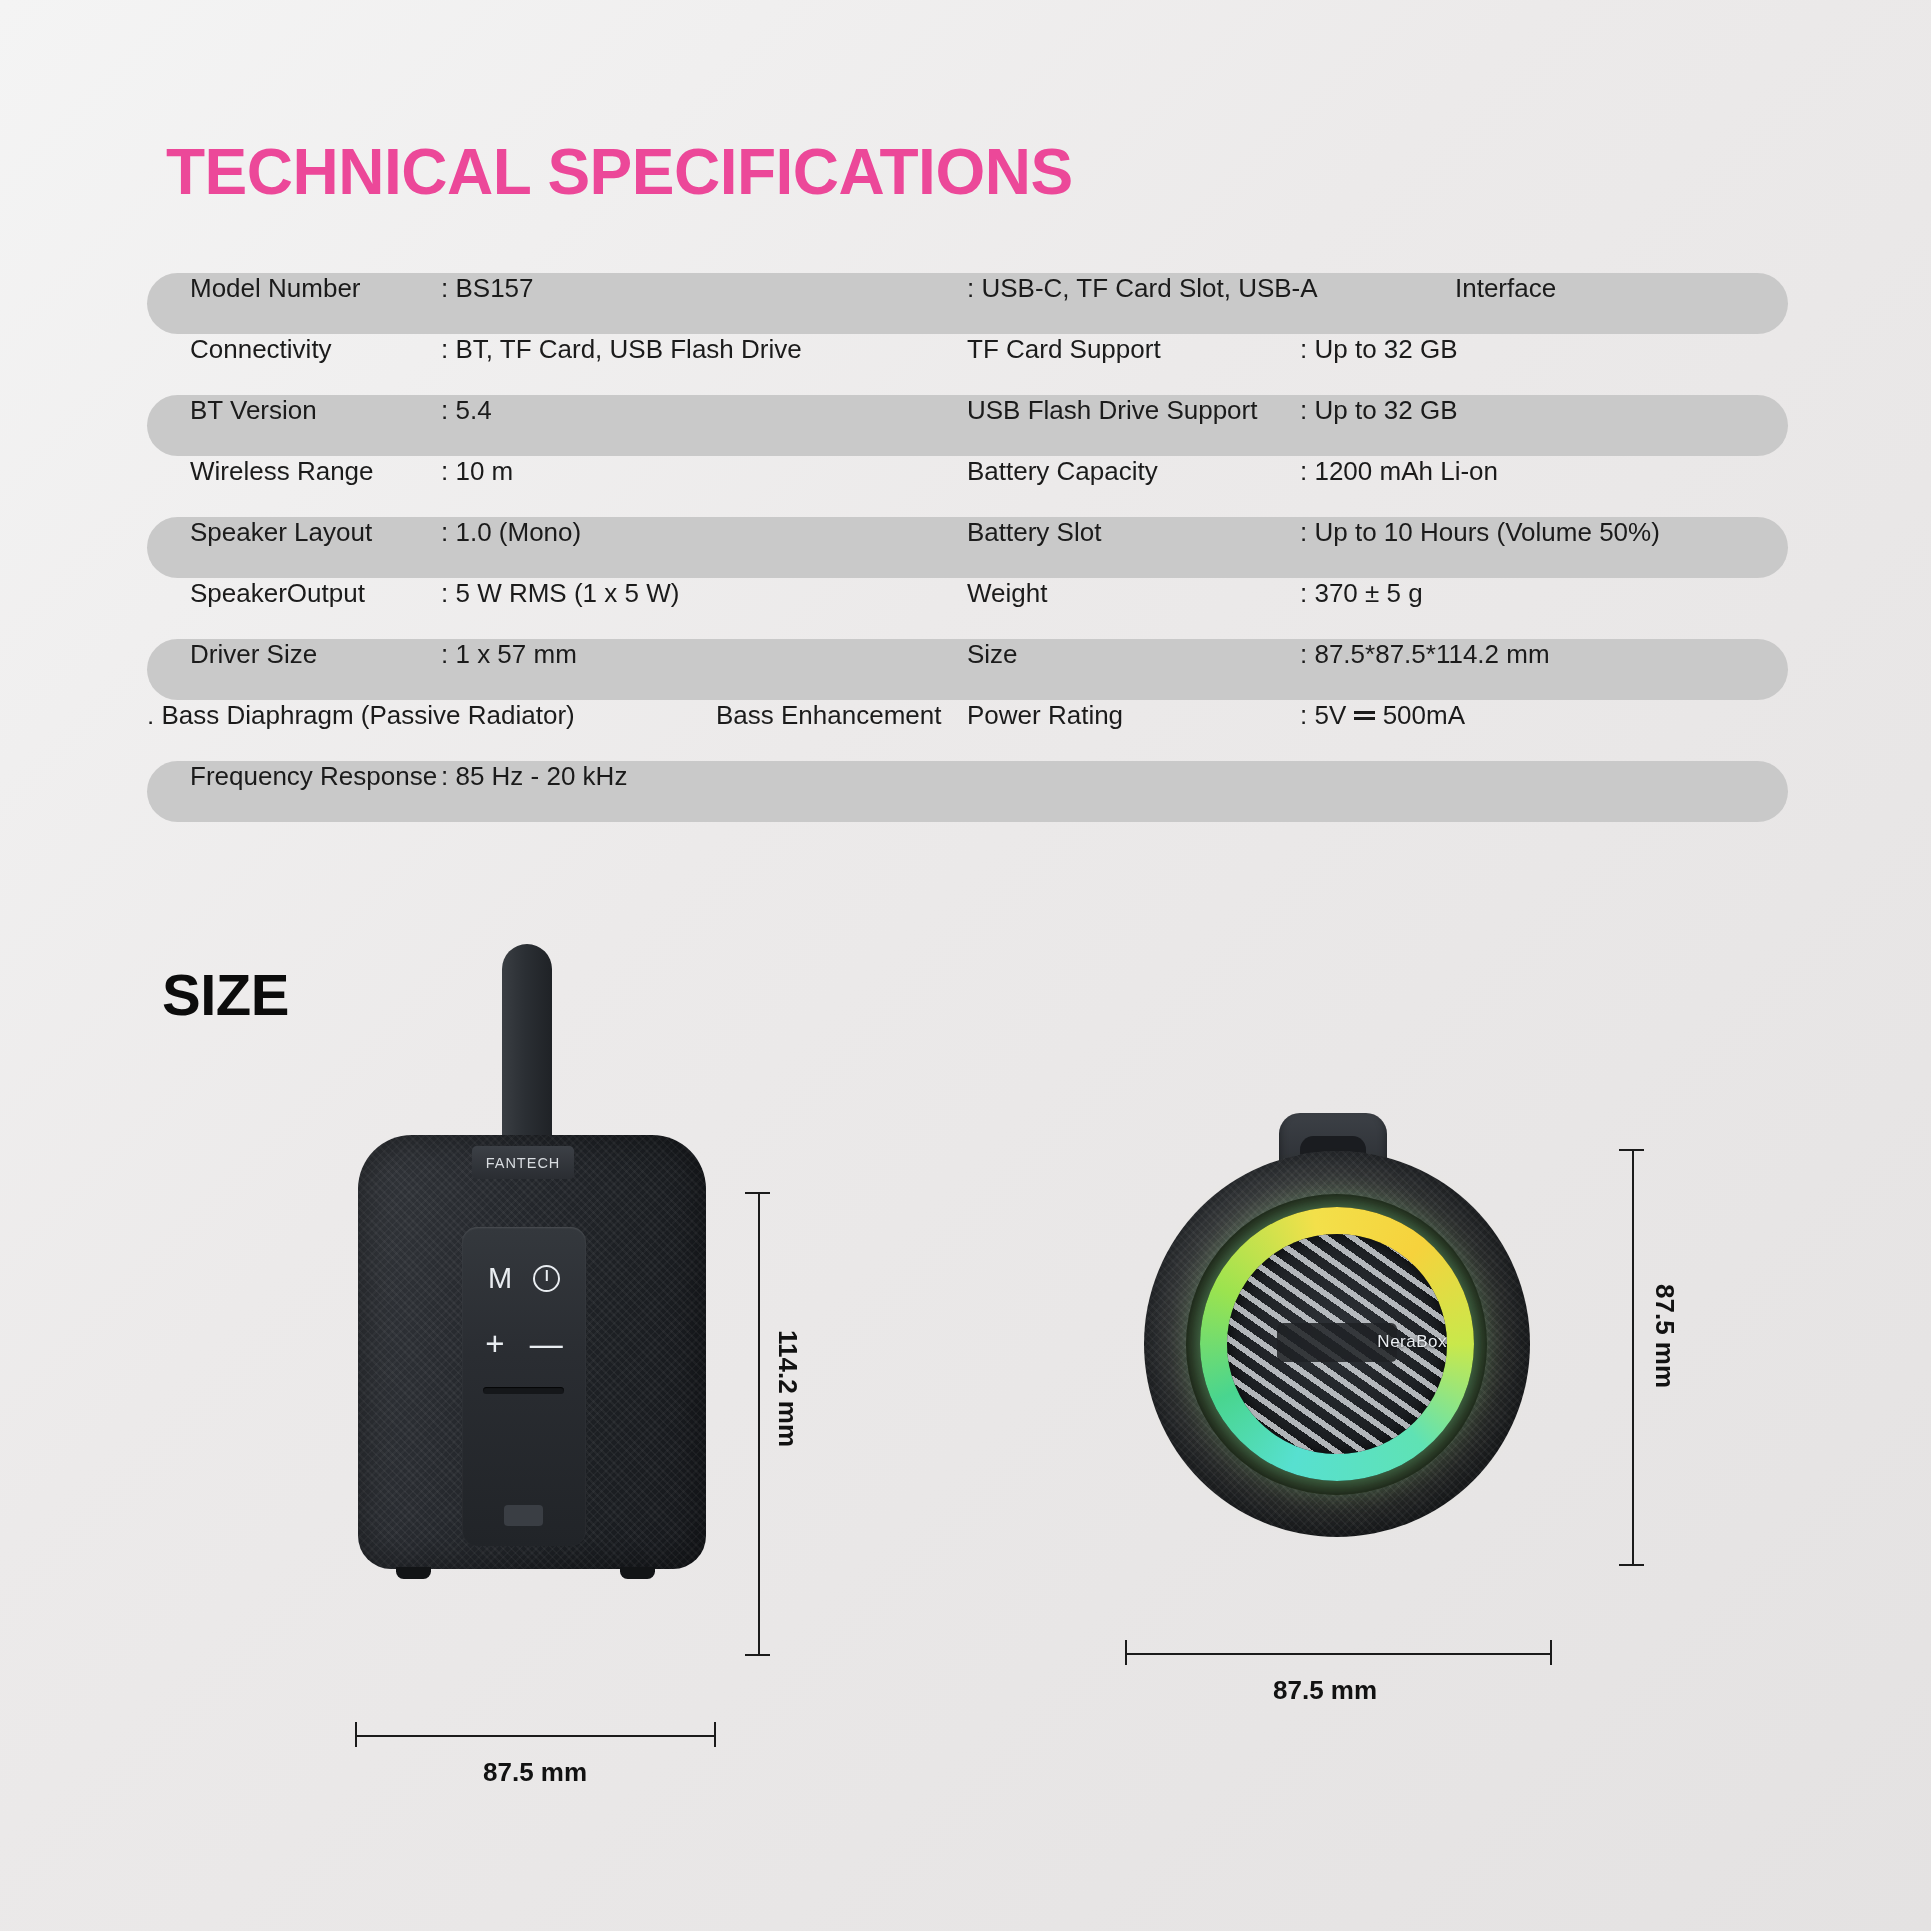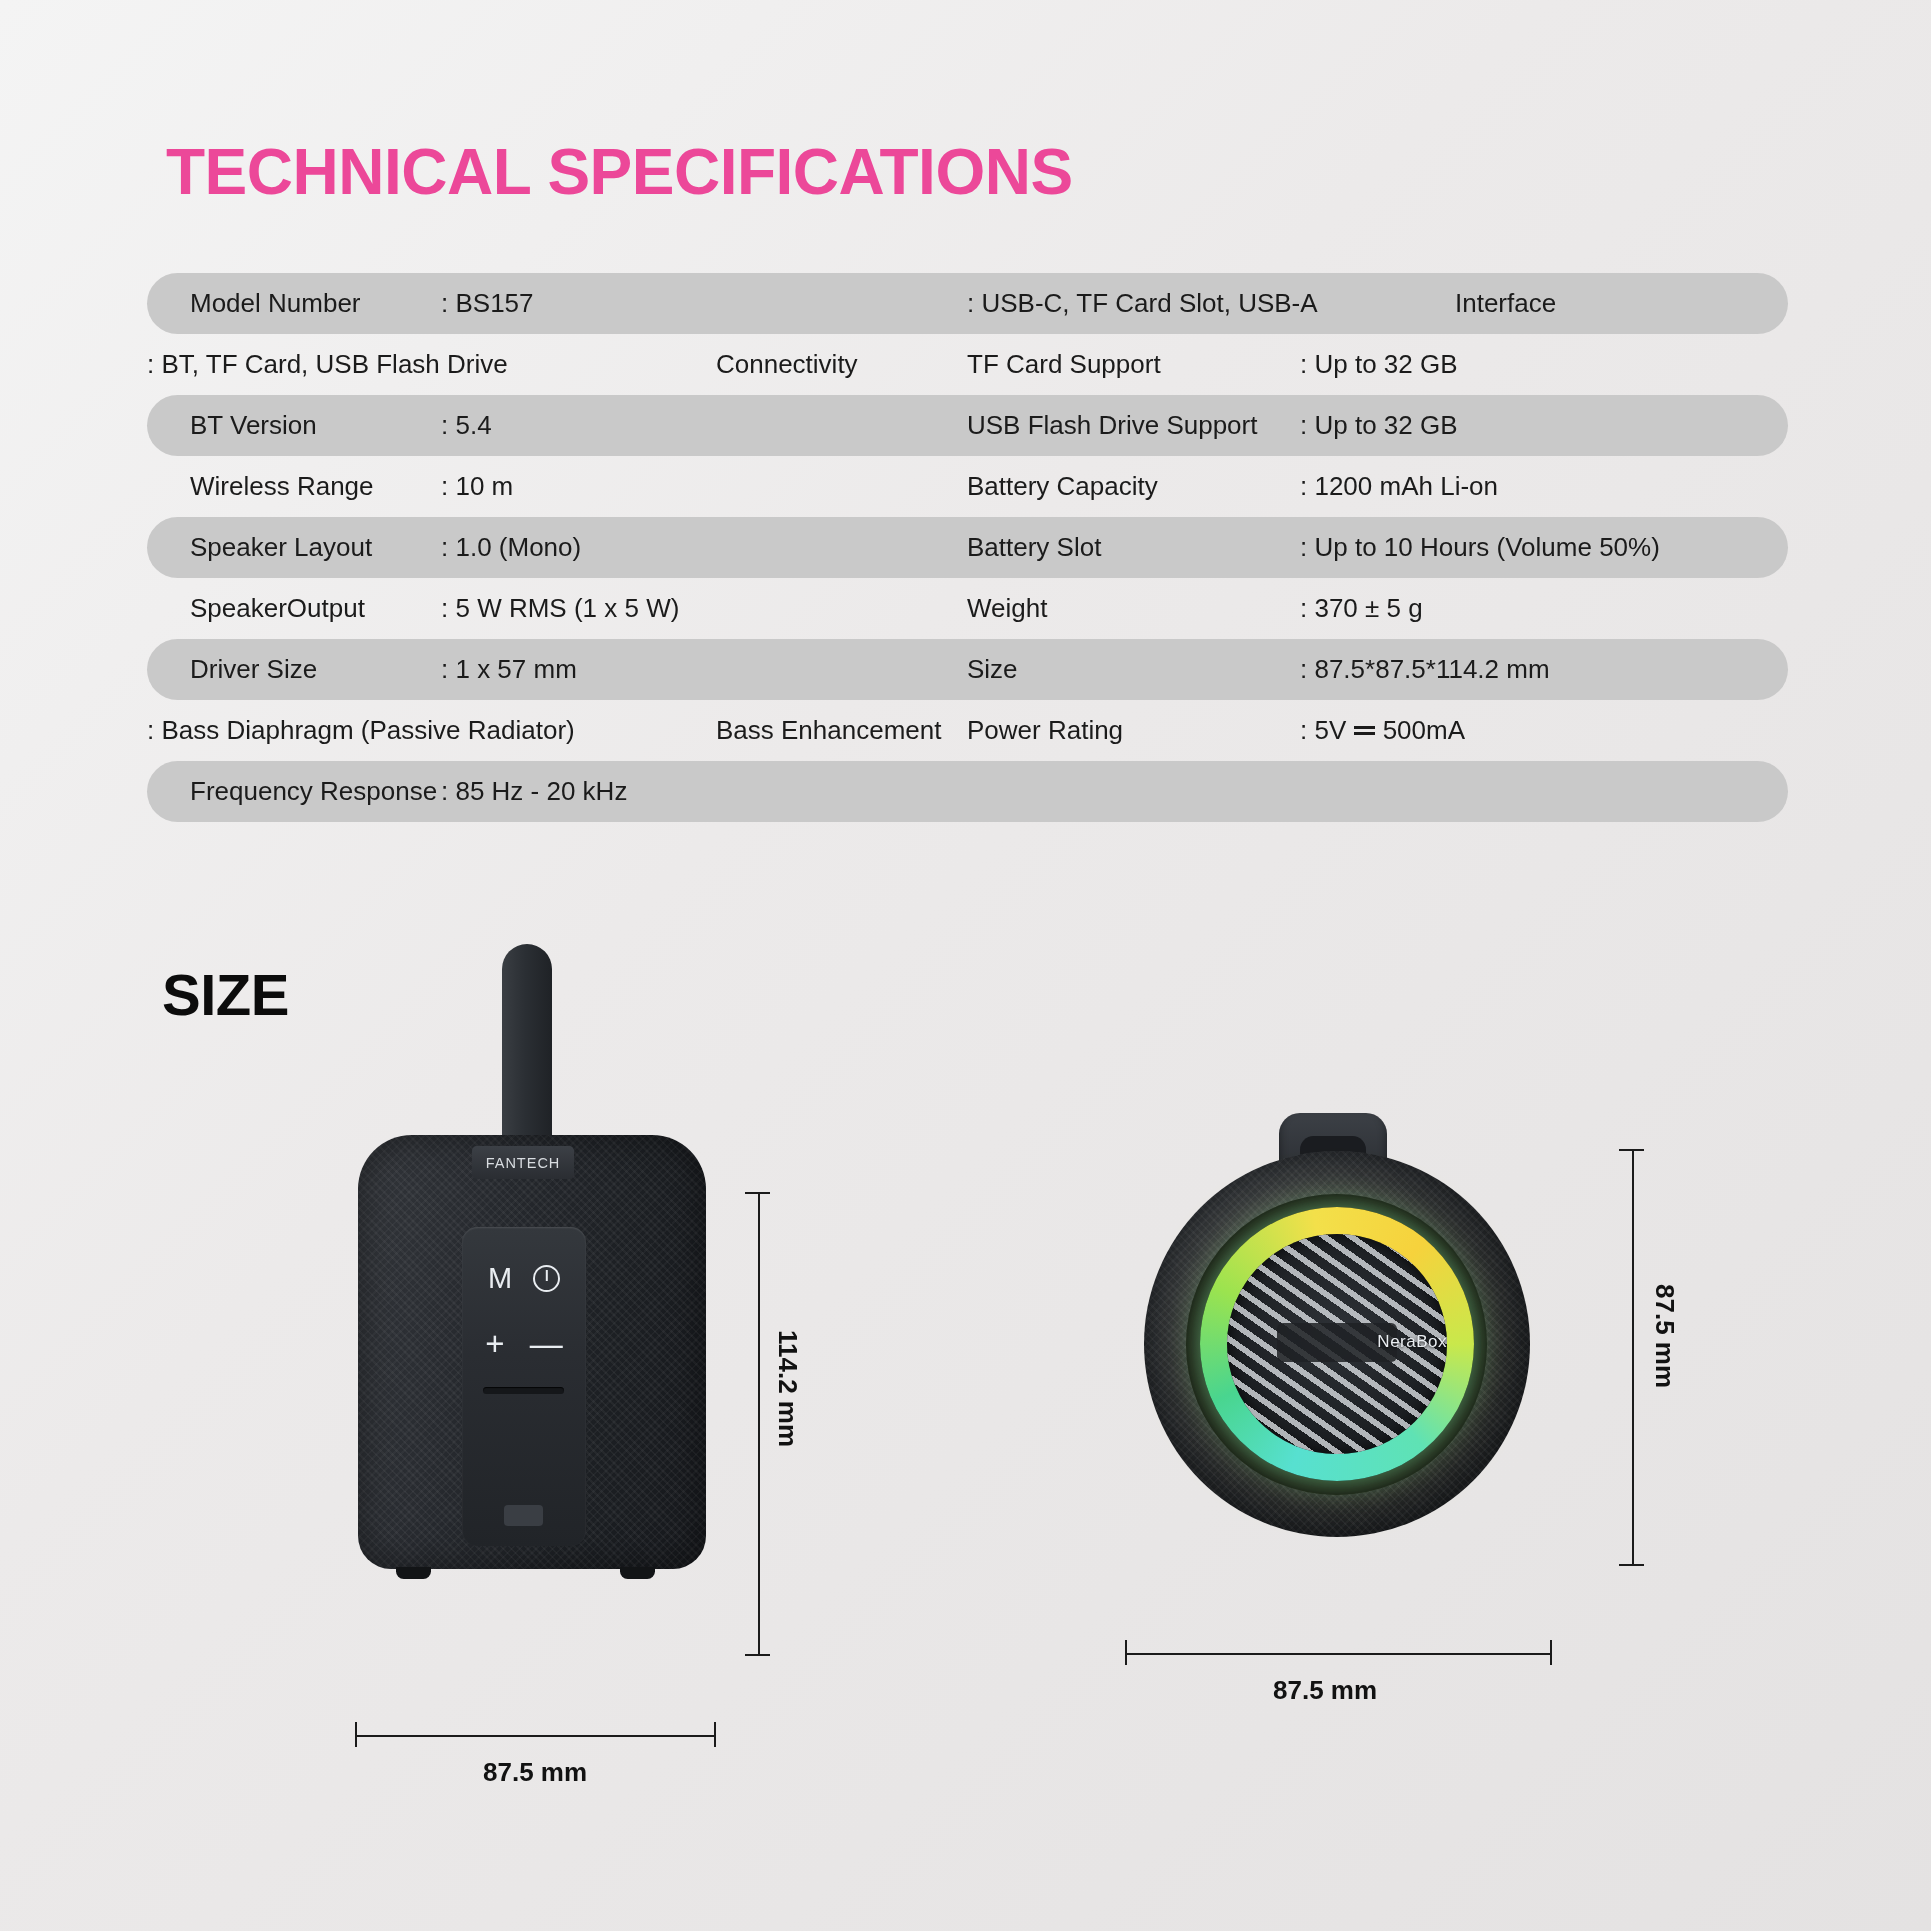--- a/index.html
+++ b/index.html
@@ -26,21 +26,21 @@
   }
 
   
   .spec-table {
     position: absolute;
     left: 147px; top: 273px;
     width: 1641px;
   }
   .spec-row {
     display: flex;
-    align-items: center;
+    align-items: flex-start;
     height: 61px;
     border-radius: 31px;
     overflow: hidden;
   }
   .spec-row.shaded { background: #c9c9c9; }
   .spec-row.plain { background: transparent; }
 
   .cell {
     display: flex;
     align-items: center;
@@ -248,22 +248,22 @@
   <div class="spec-table">
 
     <div class="spec-row shaded">
       <div class="cell lbl-left">Model Number</div>
       <div class="cell val-left">: BS157</div>
       <div class="cell val-right">: USB-C, TF Card Slot, USB-A</div>
       <div class="cell lbl-right">Interface</div>
     </div>
 
     <div class="spec-row plain">
+      <div class="cell lbl-left">Connectivity</div>
       <div class="cell val-left">: BT, TF Card, USB Flash Drive</div>
-      <div class="cell lbl-left">Connectivity</div>
       <div class="cell lbl-right">TF Card Support</div>
       <div class="cell val-right">: Up to 32 GB</div>
     </div>
 
     <div class="spec-row shaded">
       <div class="cell lbl-left">BT Version</div>
       <div class="cell val-left">: 5.4</div>
       <div class="cell lbl-right">USB Flash Drive Support</div>
       <div class="cell val-right">: Up to 32 GB</div>
     </div>

